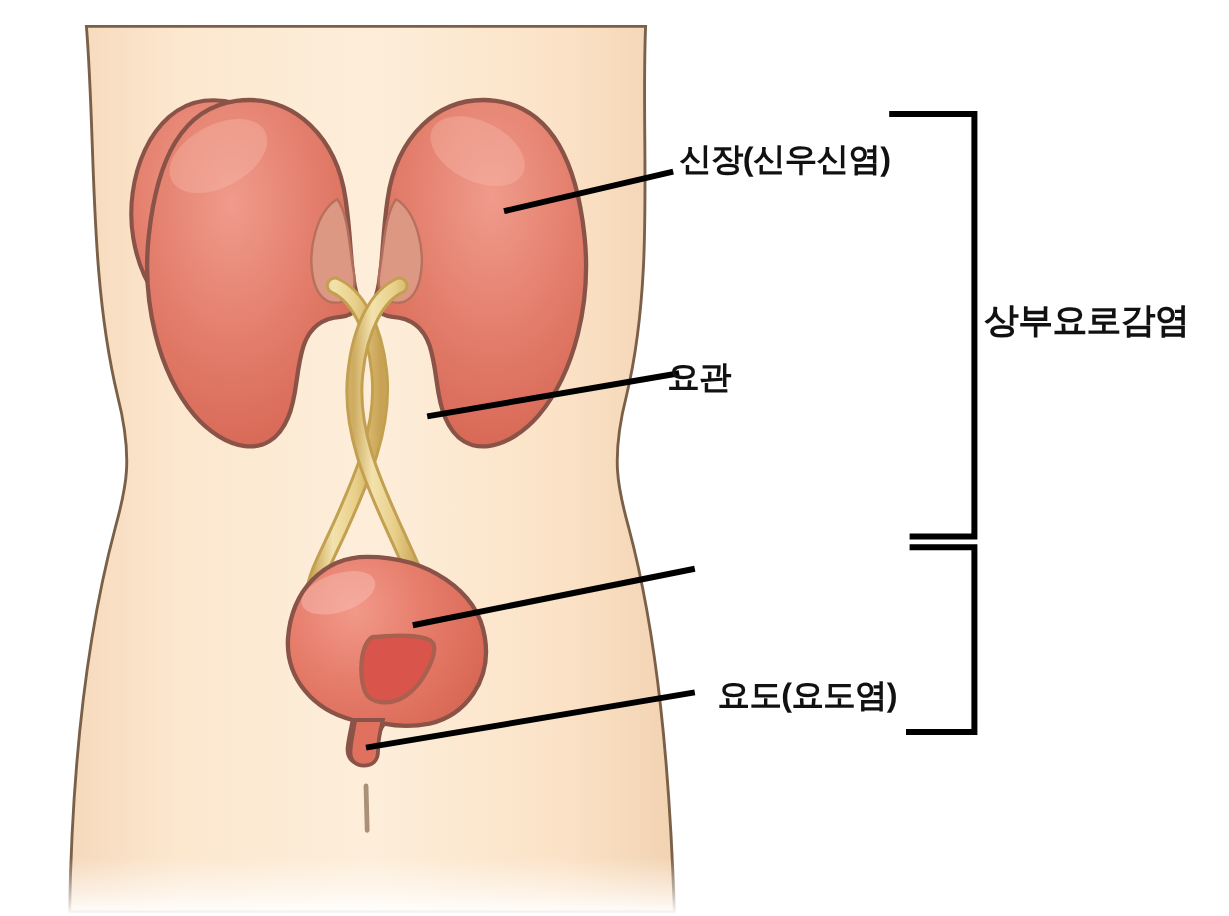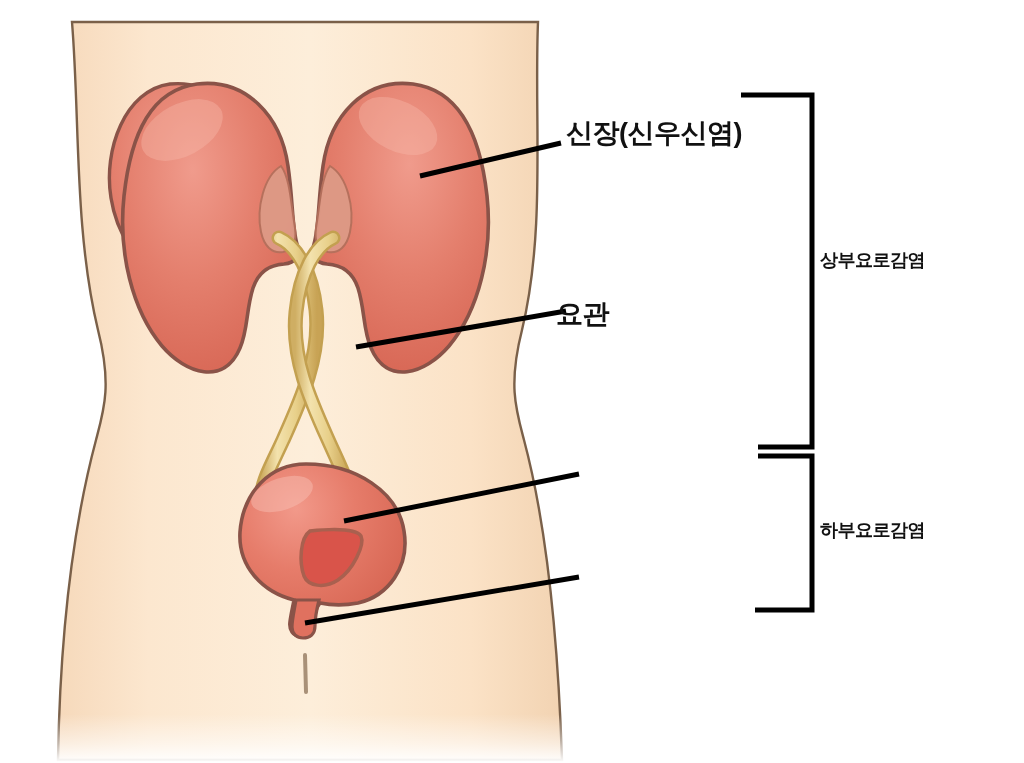--- a/index.html
+++ b/index.html
@@ -31,21 +31,21 @@
     font-family: "Liberation Sans", sans-serif;
     font-weight: bold;
     color: #111111;
     white-space: nowrap;
     letter-spacing: -0.5px;
   }
   .label-organ {
     font-size: 27px;
   }
   .label-group {
-    font-size: 18px;
+    font-size: 29px;
   }
   #label-kidney   { left: 566px; top: 115px; }
   #label-ureter   { left: 556px; top: 296px; }
   #label-bladder  { left: 583px; top: 452px; }
   #label-urethra  { left: 598px; top: 561px; }
   #label-upper-uti { left: 820px; top: 248px; }
   #label-lower-uti { left: 820px; top: 518px; }
 </style>
 </head>
 <body>
@@ -206,17 +206,17 @@
     </g>
 
     <g>
       <path d="M 741,95 L 812,95 L 812,447 L 758,447" fill="none" stroke="#000000" stroke-width="5"></path>
       <path d="M 758,456 L 812,456 L 812,610 L 755,610" fill="none" stroke="#000000" stroke-width="5"></path>
     </g>
   </svg>
 
   <div class="label label-organ" id="label-kidney">신장(신우신염)</div>
   <div class="label label-organ" id="label-ureter">요관</div>
+  <div class="label label-organ" id="label-urethra">요도(요도염)</div>
 
   <div class="label label-group" id="label-upper-uti">상부요로감염</div>
-  <div class="label label-group" id="label-lower-uti">하부요로감염</div>
 
 </div>
 
 </body></html>

